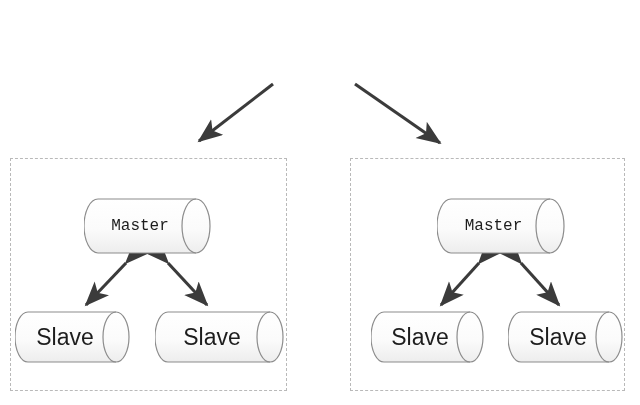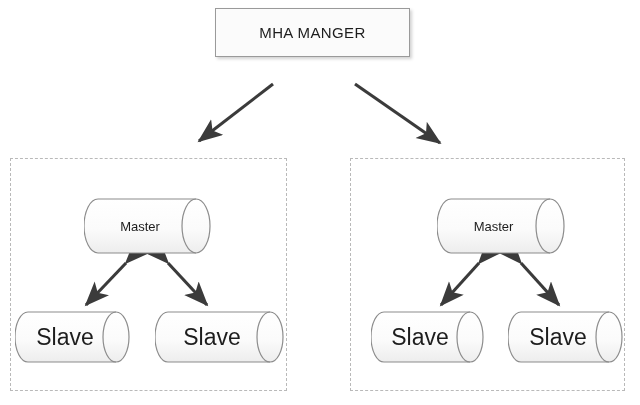--- a/index.html
+++ b/index.html
@@ -74,21 +74,21 @@
     width: 100%;
     height: 100%;
     display: flex;
     align-items: center;
     justify-content: center;
     color: #1d1d1d;
     white-space: nowrap;
     padding-right: 16px;
     box-sizing: border-box;
   }
-  .master .cyl-label { font-size: 13px; }
+  .master .cyl-label { font-size: 16px; font-family: Liberation Mono, monospace; }
   .slave  .cyl-label { font-size: 23px; }
 
   
   #master-left   { left: 84px;  top: 198px; width: 128px; height: 56px; }
   #slave-left-1  { left: 15px;  top: 311px; width: 116px; height: 52px; }
   #slave-left-2  { left: 155px; top: 311px; width: 130px; height: 52px; }
   #master-right  { left: 437px; top: 198px; width: 129px; height: 56px; }
   #slave-right-1 { left: 371px; top: 311px; width: 114px; height: 52px; }
   #slave-right-2 { left: 508px; top: 311px; width: 116px; height: 52px; }
 
@@ -126,23 +126,20 @@
 
     <line x1="126" y1="263" x2="86" y2="305" stroke="#3b3b3b" stroke-width="3.1" marker-start="url(#arrowhead)" marker-end="url(#arrowhead)"></line>
 
     <line x1="168" y1="263" x2="207" y2="305" stroke="#3b3b3b" stroke-width="3.1" marker-start="url(#arrowhead)" marker-end="url(#arrowhead)"></line>
 
     <line x1="479" y1="263" x2="441" y2="305" stroke="#3b3b3b" stroke-width="3.1" marker-start="url(#arrowhead)" marker-end="url(#arrowhead)"></line>
 
     <line x1="521" y1="263" x2="559" y2="305" stroke="#3b3b3b" stroke-width="3.1" marker-start="url(#arrowhead)" marker-end="url(#arrowhead)"></line>
   </svg>
 
-  <div class="manager-box">
-    <span class="manager-label">MHA MANGER</span>
-  </div>
 
   <div class="group-box" id="group-left"></div>
 
   <div class="cyl master" id="master-left">
     <svg class="cyl-body" viewBox="0 0 128 56" preserveAspectRatio="none">
       <path d="M14,1 L112,1 A14,27 0 0 1 112,55 L14,55 A14,27 0 0 1 14,1 Z" fill="url(#cylGrad)" stroke="#8c8c8c" stroke-width="1.2"></path>
       <path d="M112,1 A14,27 0 0 0 112,55" fill="none" stroke="#8c8c8c" stroke-width="1.2"></path>
     </svg>
     <span class="cyl-label">Master</span>
   </div>

